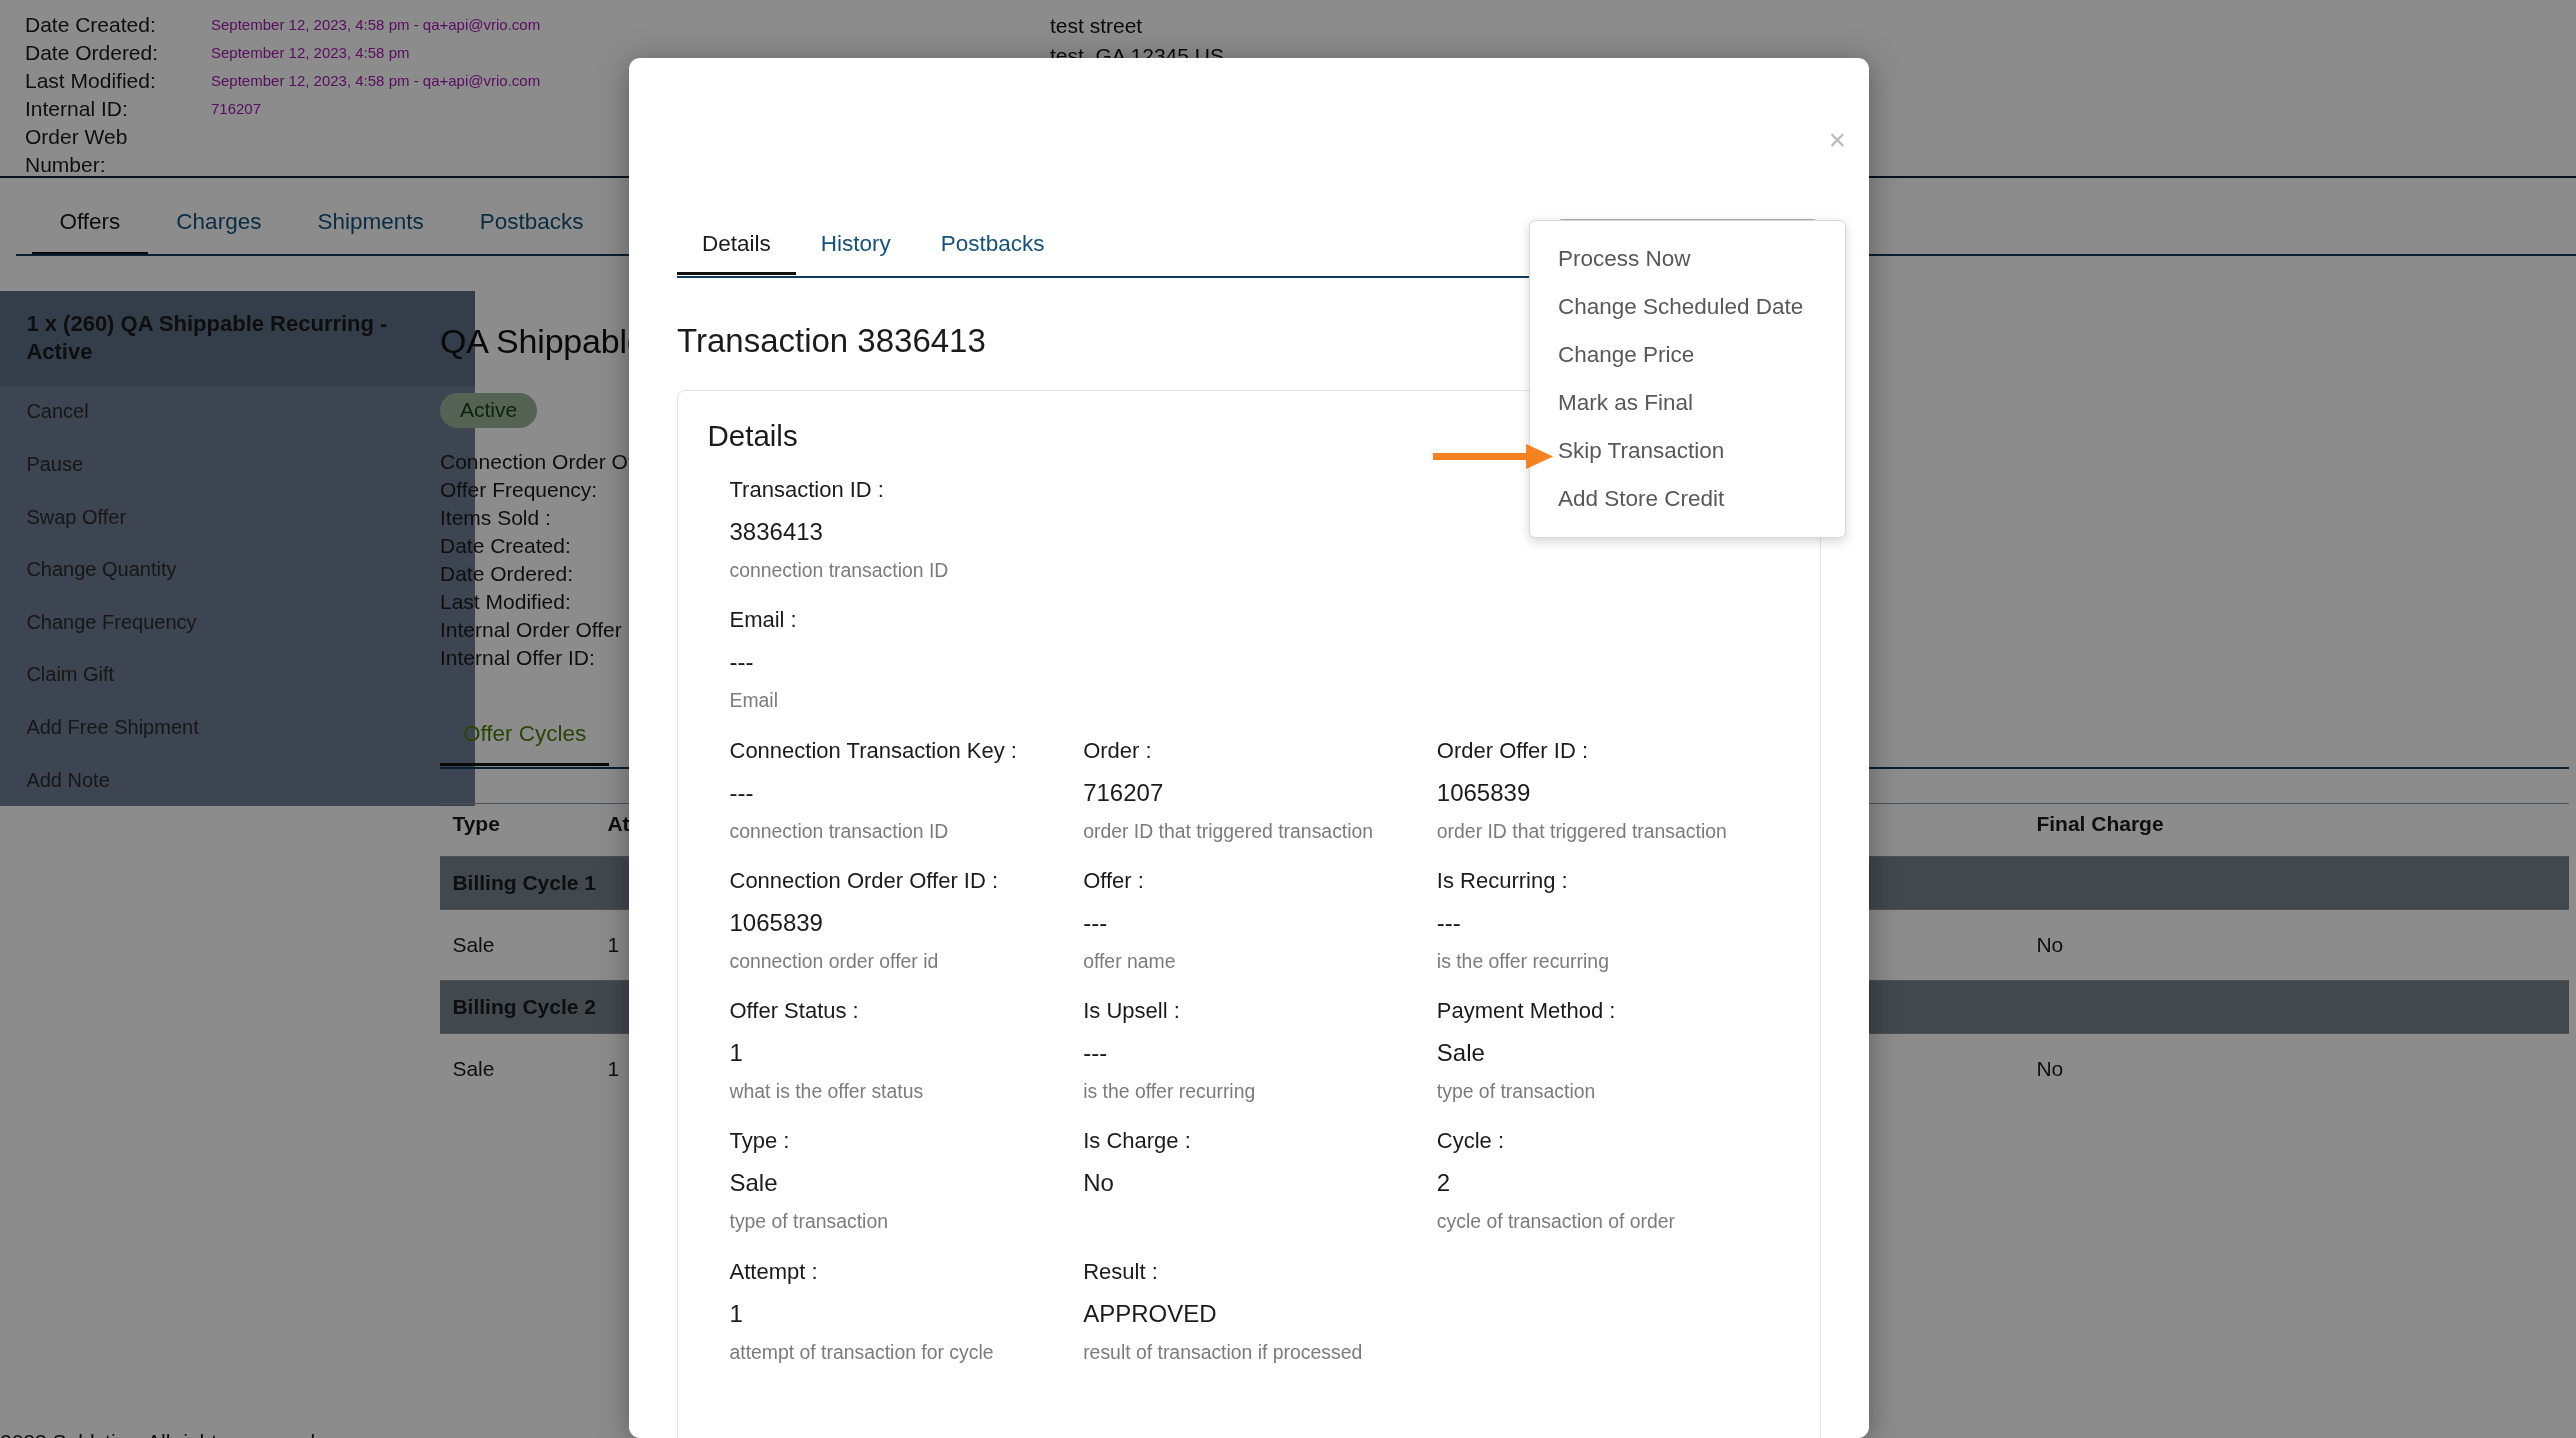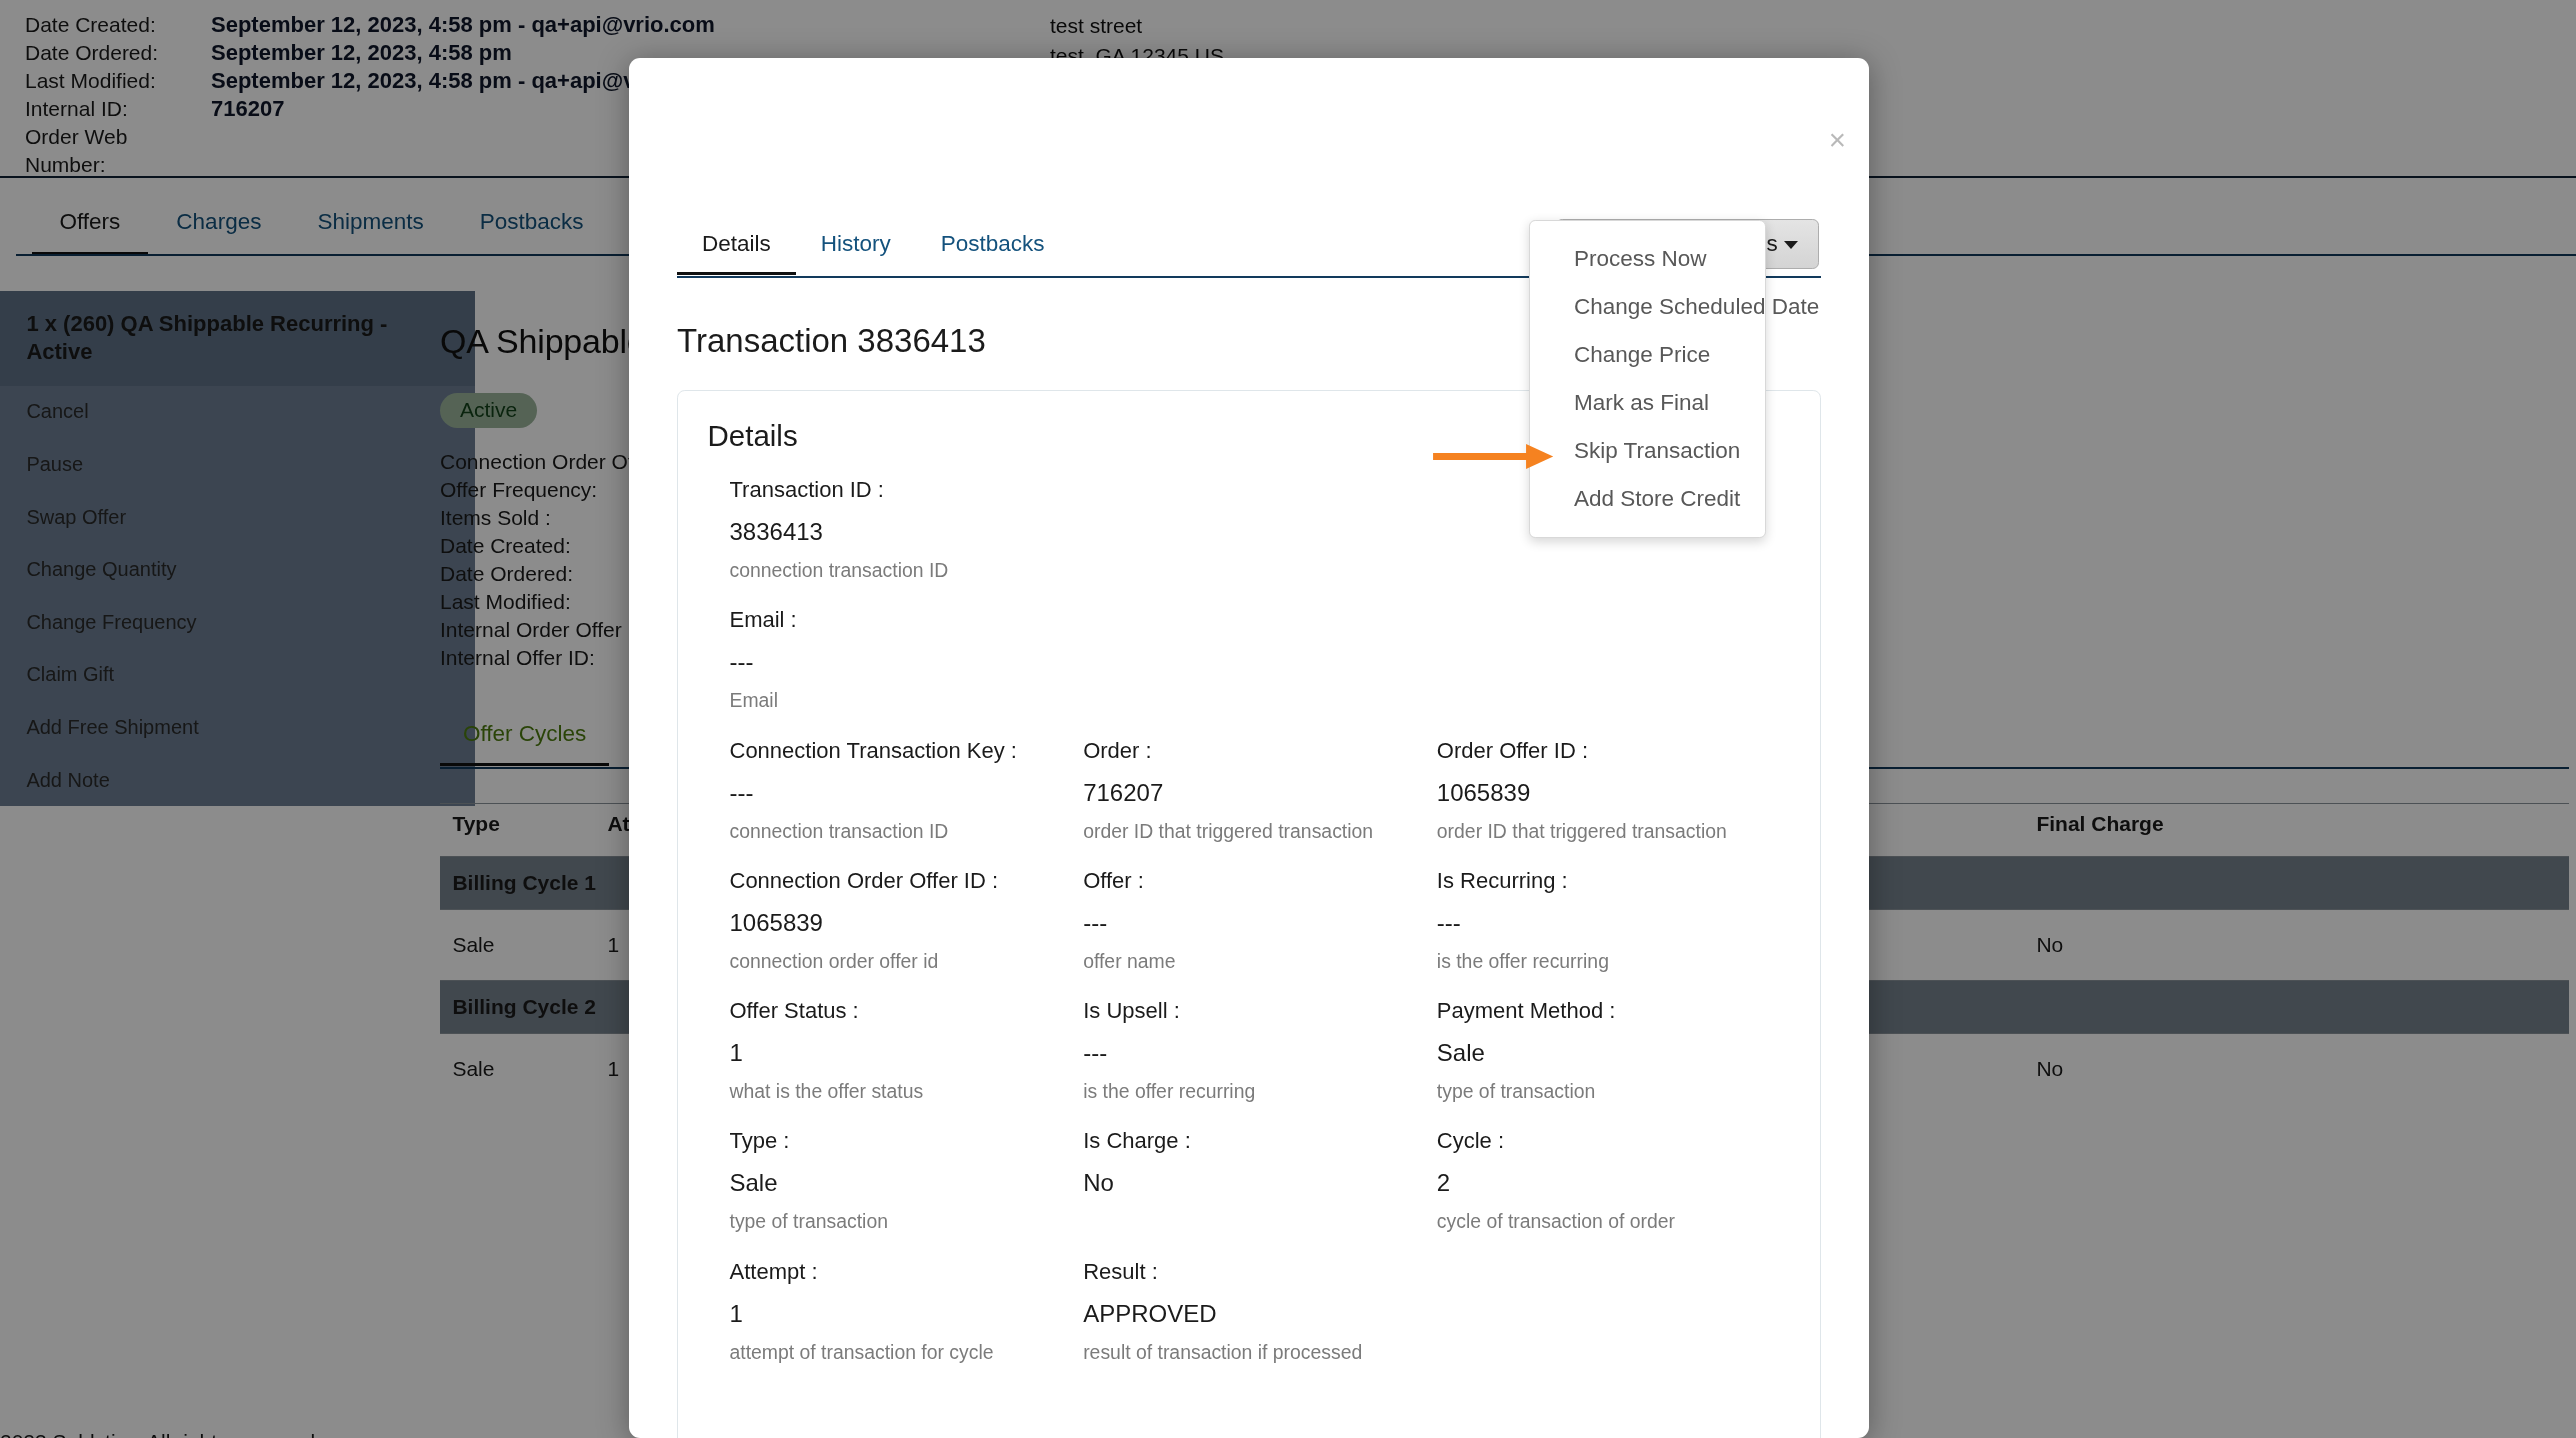--- a/index.html
+++ b/index.html
@@ -14,21 +14,21 @@
   
   .page {
     position: absolute; inset: 0;
     background: #ffffff;
   }
   .page-inner { position: absolute; left: 0; top: 11px; width: 2576px; height: 1428px; }
 
   .meta-block { position: absolute; left: 25px; top: 0px; }
   .meta-row { display: flex; line-height: 28px; }
   .meta-label { width: 186px; font-size: 21px; color: #1b1b1b; }
-  .meta-value { font-size: 22px; color: #0f172a; font-weight: 700; white-space: nowrap; }
+  .meta-value { font-size: 15px; color: #a21caf; font-weight: 400; white-space: nowrap; }
 
   .address-block { position: absolute; left: 1050px; top: 0px; }
   .address-line { font-size: 21px; color: #111; line-height: 29.5px; white-space: nowrap; }
 
   .divider-top { position: absolute; left: 0; top: 165px; width: 2576px; height: 2.3px; background: #0f2236; }
 
   .maintabs { position: absolute; left: 16px; top: 193px; width: 2384px; height: 54px; }
   .maintabs .tablist { display: flex; gap: 0px; padding-left: 15.5px; }
   .maintab {
     font-size: 22.5px; color: #14527d; padding: 4.7px 28px 17px 28px; white-space: nowrap;
@@ -115,24 +115,24 @@
   .details-heading { font-size: 29.5px; color: #1b1b1b; margin-bottom: 14px; }
   .fgrid { display: grid; grid-template-columns: repeat(3, 1fr); padding-left: 22px; }
   .fcell { padding-bottom: 9.3px; }
   .fcell .k { font-size: 22px; color: #1b1b1b; line-height: 45px; white-space: nowrap; }
   .fcell .v { font-size: 24px; color: #1b1b1b; line-height: 40px; white-space: nowrap; }
   .fcell .h { font-size: 19.4px; color: #7b7b7b; line-height: 36px; white-space: nowrap; }
   .fcell.empty { }
 
   
   .dropdown {
-    position: absolute; left: 1529px; top: 220px; width: 237px;
+    position: absolute; left: 1529px; top: 220px; width: 317px;
     background: #fff; border: 1.6px solid #d8d8d8; border-radius: 6.2px;
     box-shadow: 0 3.1px 11px rgba(0,0,0,0.16);
-    padding: 14px 16px;
+    padding: 14px 0;
   }
   .dropdown-item {
     font-size: 22.5px; color: #585858; padding: 11px 28px; white-space: nowrap; cursor: pointer;
   }
 
   
   .arrow-annot { position: absolute; left: 1433px; top: 441px; width: 128px; height: 31px; }
 </style>
 </head>
 <body>

